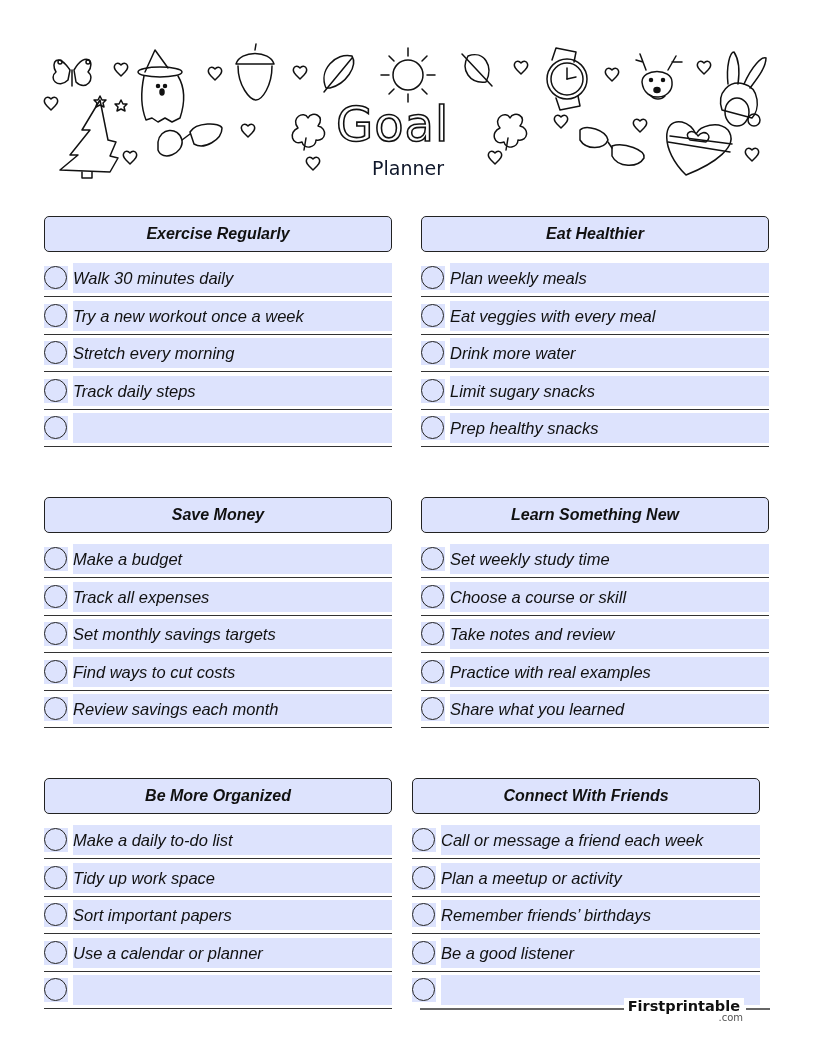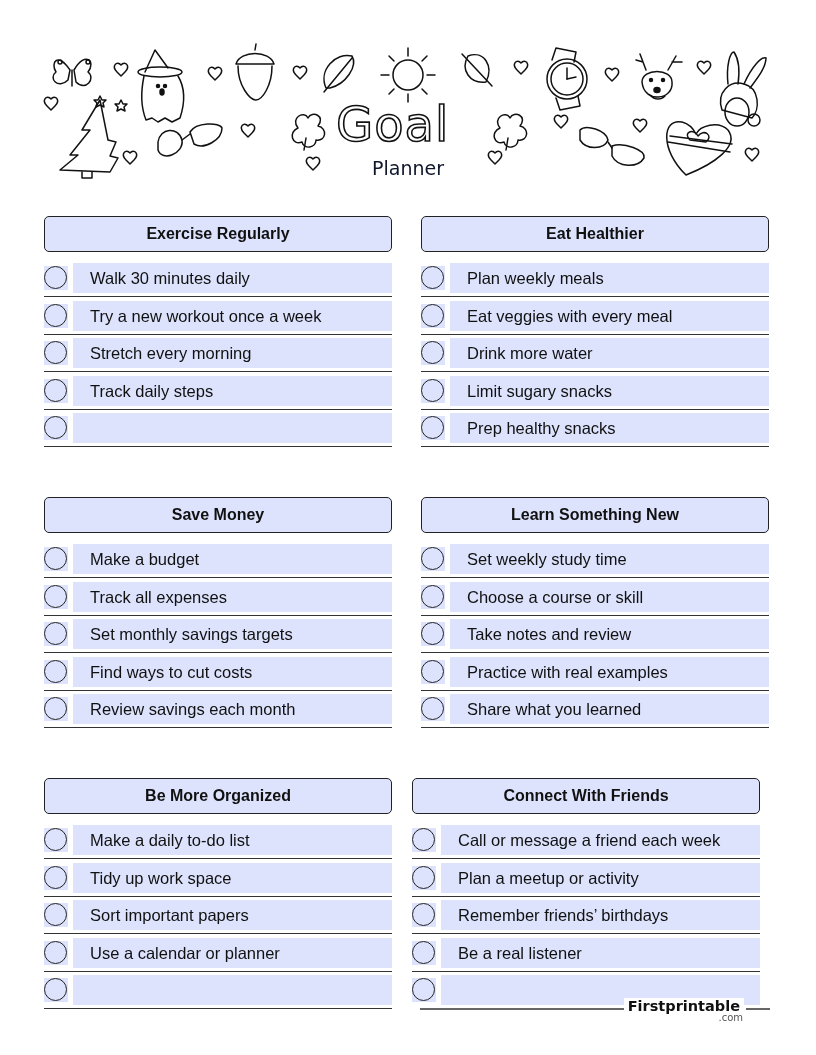--- a/index.html
+++ b/index.html
@@ -1,24 +1,24 @@
 <!DOCTYPE html>
 <html><head>
 <meta charset="utf-8">
 <style>
   html, body { margin:0; padding:0; background:#ffffff; }
   body { width:816px; height:1055px; position:relative; overflow:hidden; font-family:"Liberation Sans", sans-serif; color:#111; }
   .art { position:absolute; left:0; top:0; width:816px; height:200px; }
-  .section { position:absolute; width:348px; }
+  .section { position:absolute; width:348px;font-style:italic; }
   .sec-header { height:33px; border:1.5px solid #222; border-radius:5px; background:#dde3fd; display:flex; align-items:center; justify-content:center; font-weight:bold; font-size:16px; box-sizing:border-box; height:36px; }
   .rows { margin-top:11px; }
   .row { position:relative; height:37.5px; }
   .row .chk { position:absolute; left:0; top:3px; width:24px; height:24px; background:#dde3fd; }
   .row .chk span { position:absolute; left:0; top:0; width:21px; height:21px; border:1.6px solid #222; border-radius:50%; background:#dde3fd; }
-  .row .field { position:absolute; left:29px; right:0; top:0; height:30px; background:#dde3fd; font-size:16.5px; line-height:30px; padding-left:17px; white-space:nowrap; }
+  .row .field { position:absolute; left:29px; right:0; top:0; height:30px; background:#dde3fd; font-size:16.5px; line-height:30px; padding-left:0; white-space:nowrap; }
   .row .rule { position:absolute; left:0; right:0; top:33px; height:0; border-top:1.6px solid #333; }
   .brand { position:absolute; left:420px; top:998px; width:350px; height:30px; }
   .brand .line { position:absolute; top:10px; height:0; border-top:2px solid #666; }
   .brand .name { position:absolute; right:26px; top:0; font-weight:bold; font-size:14.5px; background:#fff; padding:0 4px; font-family:"DejaVu Sans", sans-serif; }
   .brand .tld { position:absolute; right:27px; top:14px; font-size:10px; color:#555; font-family:"DejaVu Sans", sans-serif;margin-left:44px; }
   .title-goal { position:absolute; left:336px; top:96px; font-size:48px; font-family:"DejaVu Sans", sans-serif; font-weight:normal; color:#fff; -webkit-text-stroke:1.6px #111; letter-spacing:1px; }
   .title-planner { position:absolute; left:372px; top:157px; font-size:19px; font-family:"DejaVu Sans", sans-serif; color:#0f172a; }
 </style>
 </head>
 <body>
@@ -372,21 +372,21 @@
         <div class="chk">
           <span></span>
         </div>
         <div class="field">Remember friends’ birthdays</div>
         <div class="rule"></div>
       </div>
     <div class="row">
         <div class="chk">
           <span></span>
         </div>
-        <div class="field">Be a real listener</div>
+        <div class="field">Be a good listener</div>
         <div class="rule"></div>
       </div>
     <div class="row">
         <div class="chk">
           <span></span>
         </div>
         <div class="field"></div>
       </div>
   </div>
 </div>

